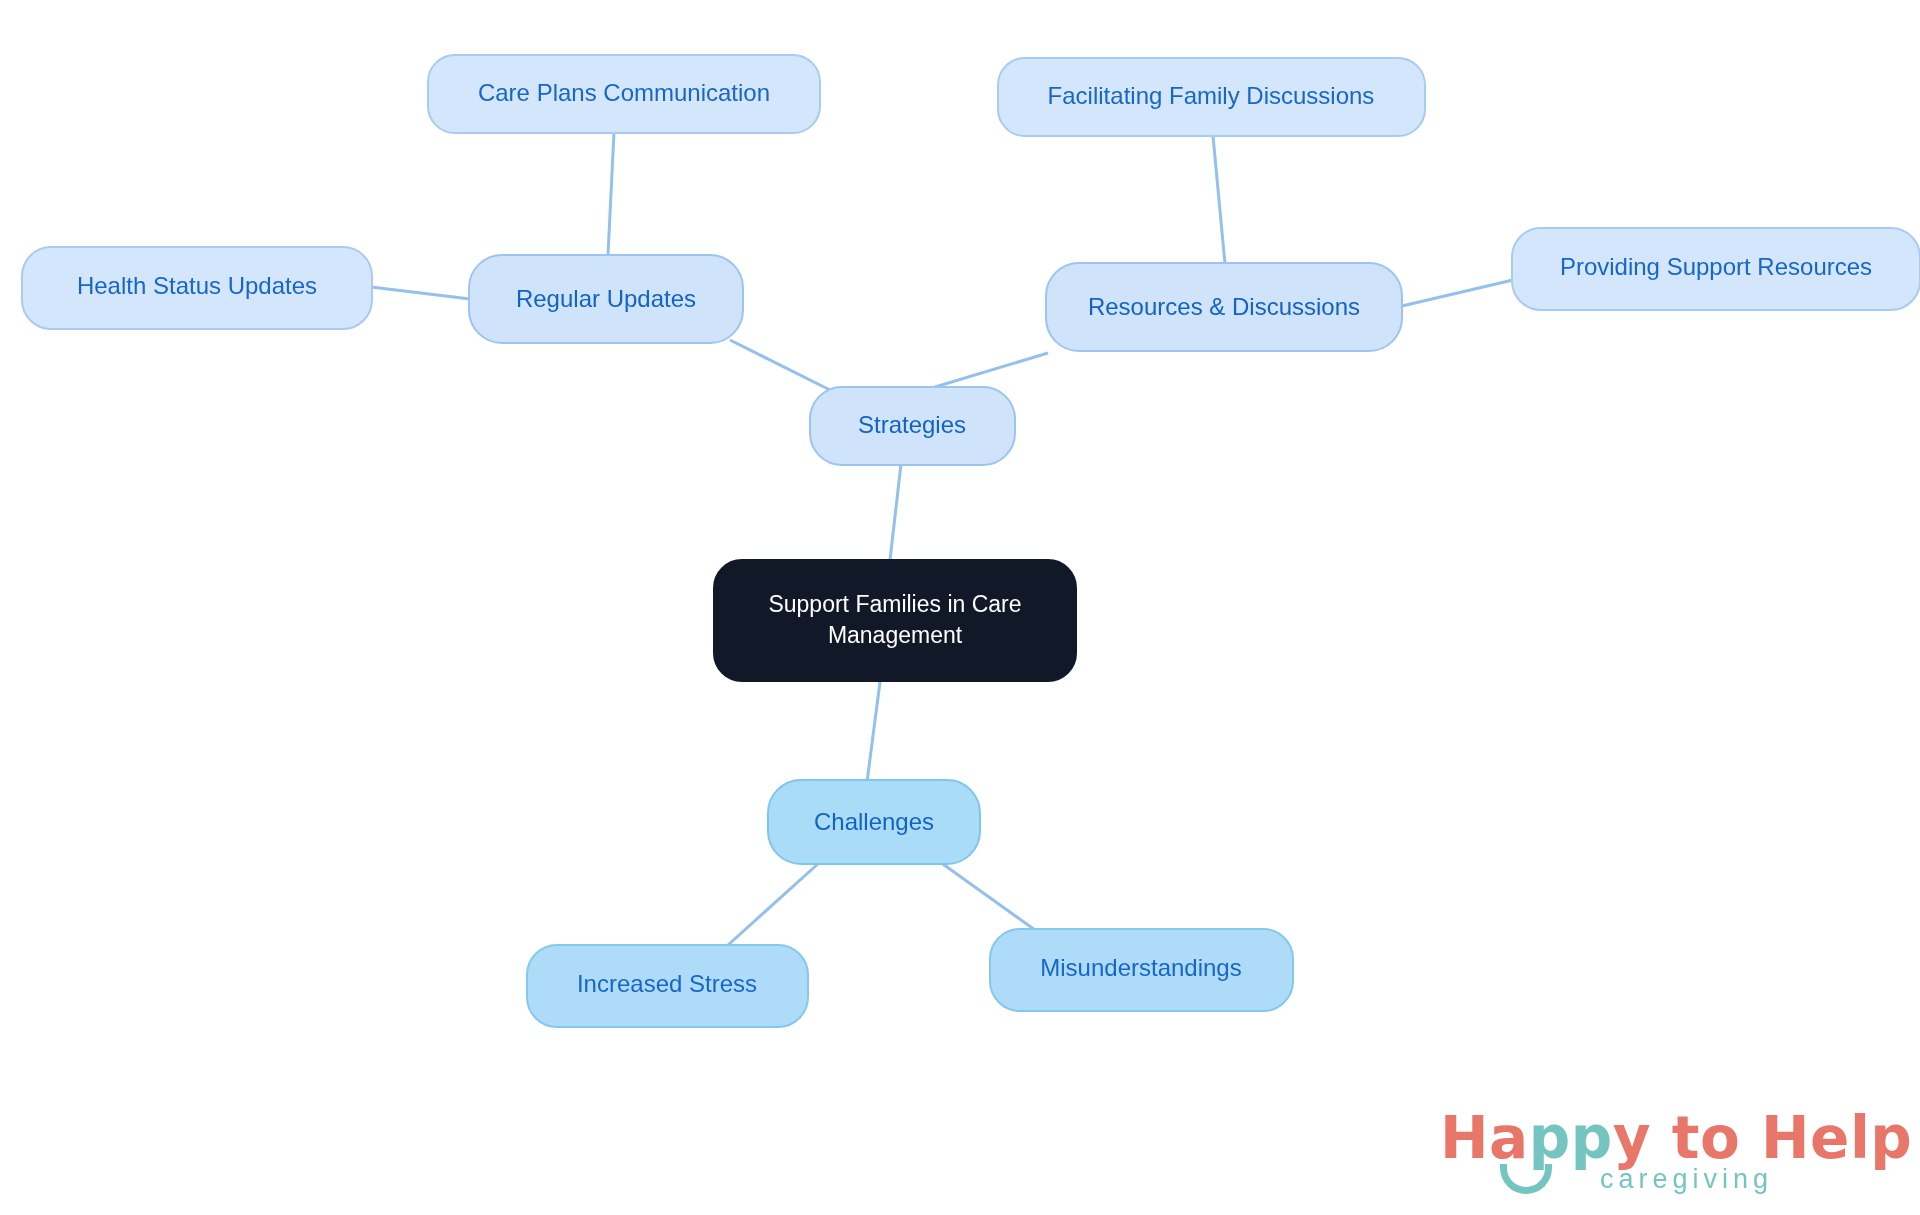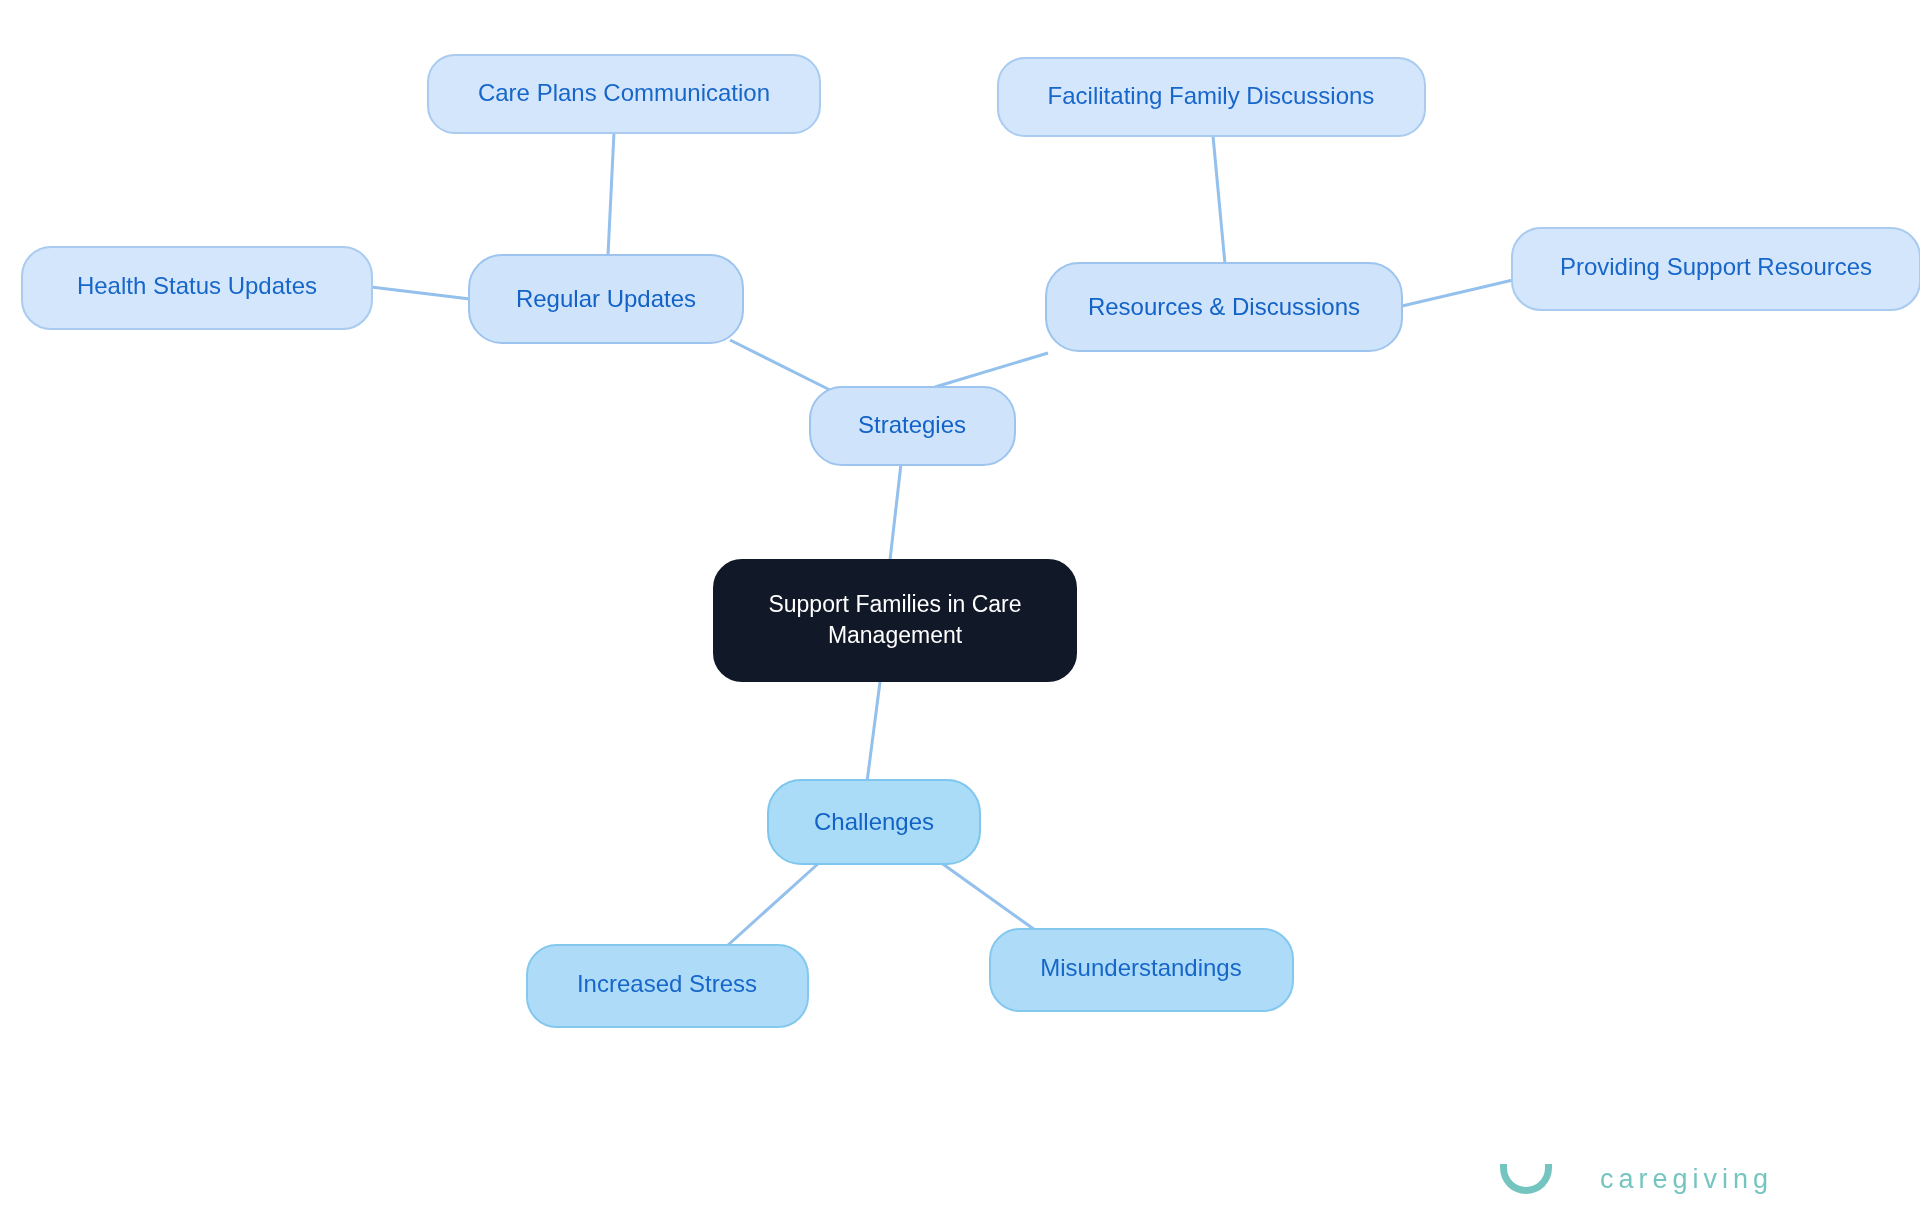--- a/index.html
+++ b/index.html
@@ -184,15 +184,16 @@
   </g>
 
   <g>
     <rect class="node-shape leaf-strong" x="990" y="929" width="303" height="82" rx="30" ry="30"></rect>
     <text class="node-text leaf-text" x="1141" y="970">Misunderstandings</text>
   </g>
 
 </svg>
 
 <div class="logo-wrap">
+  <div class="logo-main"><span>Ha</span><span class="logo-teal">pp</span><span>y to Help</span></div>
   <div class="logo-smile"></div>
   <div class="logo-sub">caregiving</div>
 </div>
 
 </body></html>

